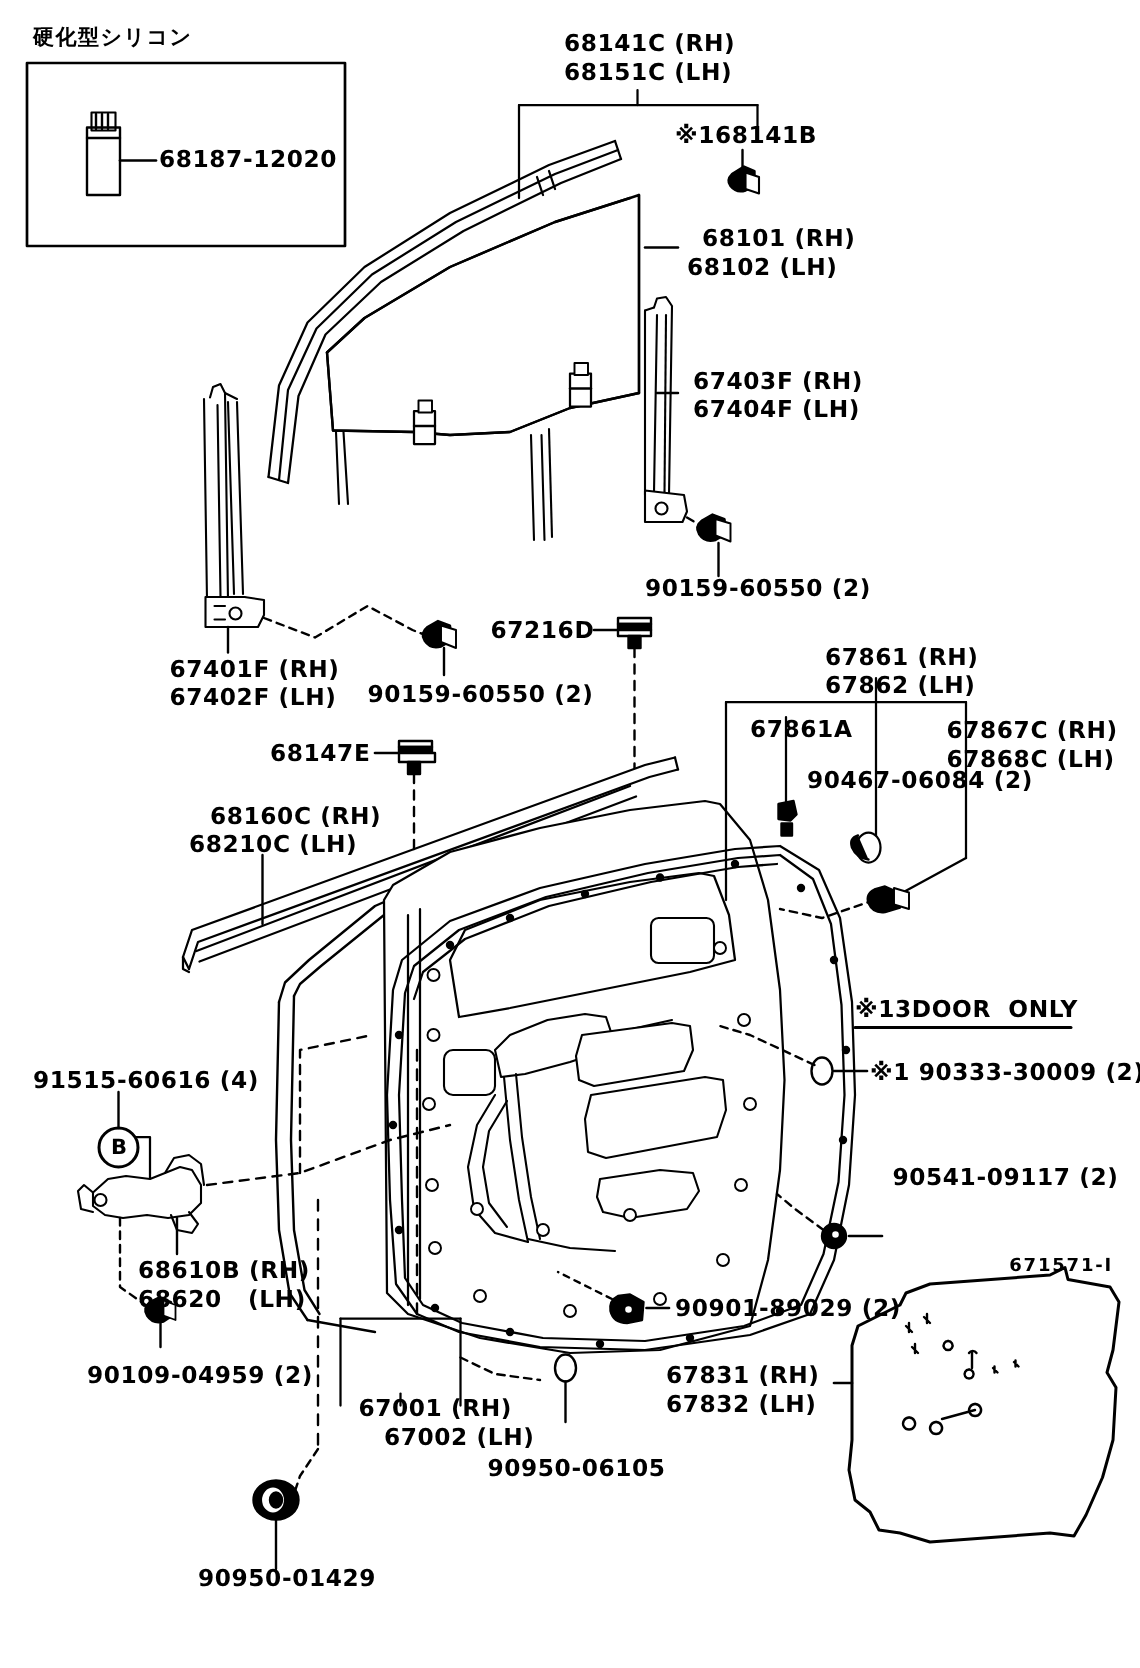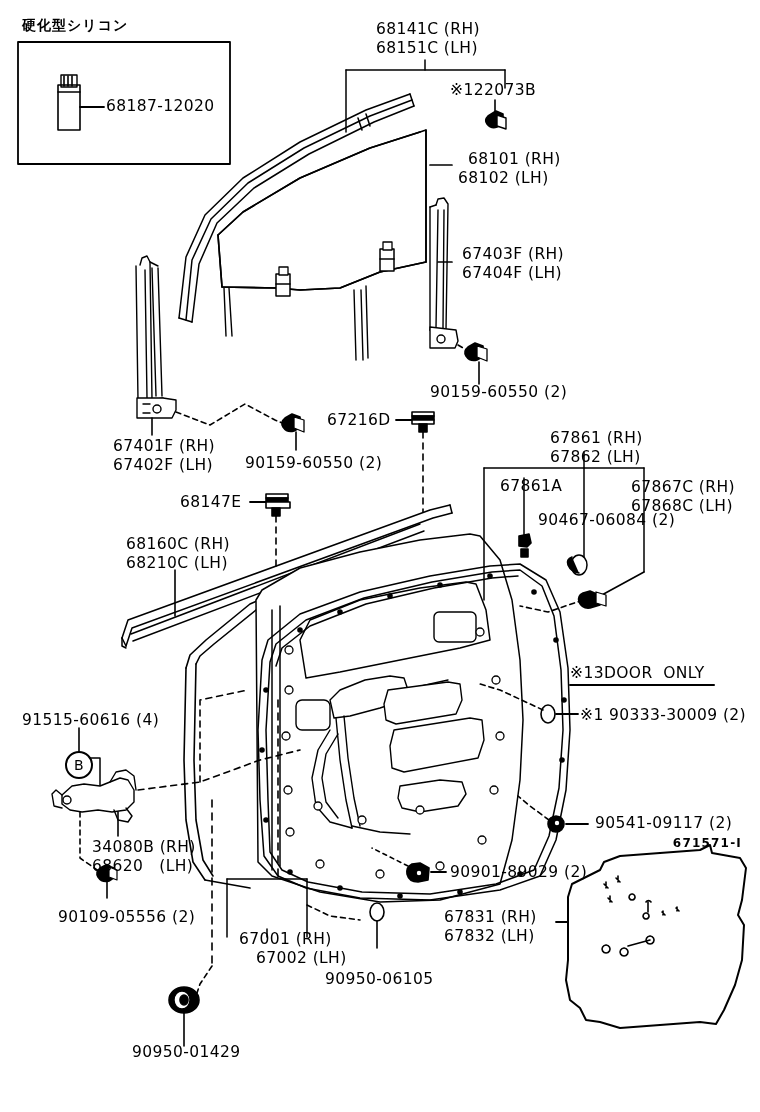--- a/index.html
+++ b/index.html
@@ -7,21 +7,21 @@
   body{
     width:760px;height:1112px;position:relative;overflow:hidden;
     font-family:"DejaVu Sans","Liberation Sans",sans-serif;
     color:#000;
   }
   #sheet{position:absolute;left:0;top:0;width:760px;height:866px;}
   svg.art{position:absolute;left:0;top:0;width:760px;height:1112px;pointer-events:none;}
   .lbl{
     position:absolute;
     font-family:"DejaVu Sans","Liberation Sans",sans-serif;
-    font-weight:normal;
+    font-weight:bold;
     font-size:15.5px;
     letter-spacing:0.4px;
     white-space:pre;
     line-height:19px;
     color:#000;
   }
   .jp{
     font-family:"DejaVu Sans","Liberation Sans",sans-serif;
     font-weight:bold;font-size:14px;letter-spacing:1px;
   }
@@ -390,66 +390,66 @@
       <line x1="152" y1="418" x2="152" y2="435"></line>
 
     </g>
   </svg>
 
   <div class="lbl jp" style="left:22px;top:16px;">硬化型シリコン</div>
   <div class="lbl" style="left:106px;top:97px;">68187-12020</div>
 
   <div class="lbl" style="left:376px;top:20px;">68141C (RH)</div>
   <div class="lbl" style="left:376px;top:39px;">68151C (LH)</div>
-  <div class="lbl" style="left:450px;top:81px;">※122073B</div>
+  <div class="lbl" style="left:450px;top:81px;">※168141B</div>
 
   <div class="lbl" style="left:468px;top:150px;">68101 (RH)</div>
   <div class="lbl" style="left:458px;top:169px;">68102 (LH)</div>
 
   <div class="lbl" style="left:462px;top:245px;text-align:right;">67403F (RH)</div>
   <div class="lbl" style="left:462px;top:264px;">67404F (LH)</div>
 
   <div class="lbl" style="left:430px;top:383px;">90159-60550 (2)</div>
 
   <div class="lbl" style="left:113px;top:437px;">67401F (RH)</div>
   <div class="lbl" style="left:113px;top:456px;">67402F (LH)</div>
 
   <div class="lbl" style="left:245px;top:454px;">90159-60550 (2)</div>
 
   <div class="lbl" style="left:327px;top:411px;">67216D</div>
 
   <div class="lbl" style="left:180px;top:493px;">68147E</div>
 
-  <div class="lbl" style="left:126px;top:535px;">68160C (RH)</div>
+  <div class="lbl" style="left:140px;top:535px;">68160C (RH)</div>
   <div class="lbl" style="left:126px;top:554px;">68210C (LH)</div>
 
   <div class="lbl" style="left:550px;top:429px;">67861 (RH)</div>
   <div class="lbl" style="left:550px;top:448px;">67862 (LH)</div>
 
   <div class="lbl" style="left:500px;top:477px;">67861A</div>
 
   <div class="lbl" style="left:631px;top:478px;text-align:right;">67867C (RH)</div>
   <div class="lbl" style="left:631px;top:497px;">67868C (LH)</div>
 
   <div class="lbl" style="left:538px;top:511px;">90467-06084 (2)</div>
 
   <div class="lbl" style="left:570px;top:664px;">※13DOOR  ONLY</div>
 
   <div class="lbl" style="left:580px;top:706px;">※1 90333-30009 (2)</div>
 
   <div class="lbl" style="left:22px;top:711px;">91515-60616 (4)</div>
 
   <div class="lbl" style="left:74px;top:756px;font-size:14px;">B</div>
 
-  <div class="lbl" style="left:92px;top:838px;">34080B (RH)</div>
+  <div class="lbl" style="left:92px;top:838px;">68610B (RH)</div>
   <div class="lbl" style="left:92px;top:857px;">68620   (LH)</div>
 
-  <div class="lbl" style="left:58px;top:908px;">90109-05556 (2)</div>
-
-  <div class="lbl" style="left:595px;top:814px;">90541-09117 (2)</div>
+  <div class="lbl" style="left:58px;top:908px;">90109-04959 (2)</div>
+
+  <div class="lbl" style="left:595px;top:776px;">90541-09117 (2)</div>
 
   <div class="lbl" style="left:450px;top:863px;">90901-89029 (2)</div>
 
   <div class="lbl" style="left:239px;top:930px;">67001 (RH)</div>
   <div class="lbl" style="left:239px;top:949px;margin-left:17px;">67002 (LH)</div>
 
   <div class="lbl" style="left:325px;top:970px;">90950-06105</div>
 
   <div class="lbl" style="left:444px;top:908px;">67831 (RH)</div>
   <div class="lbl" style="left:444px;top:927px;">67832 (LH)</div>

